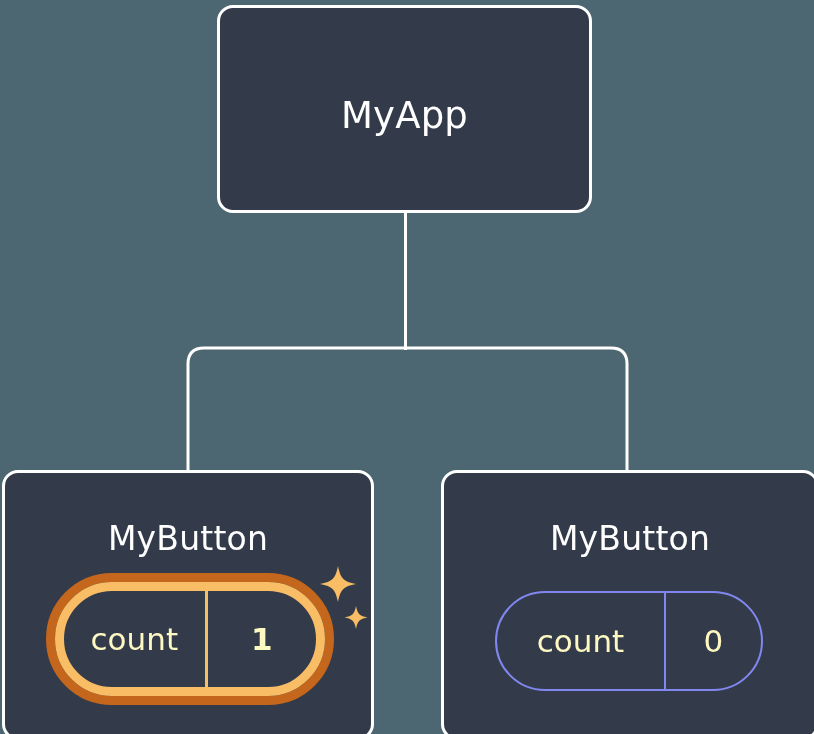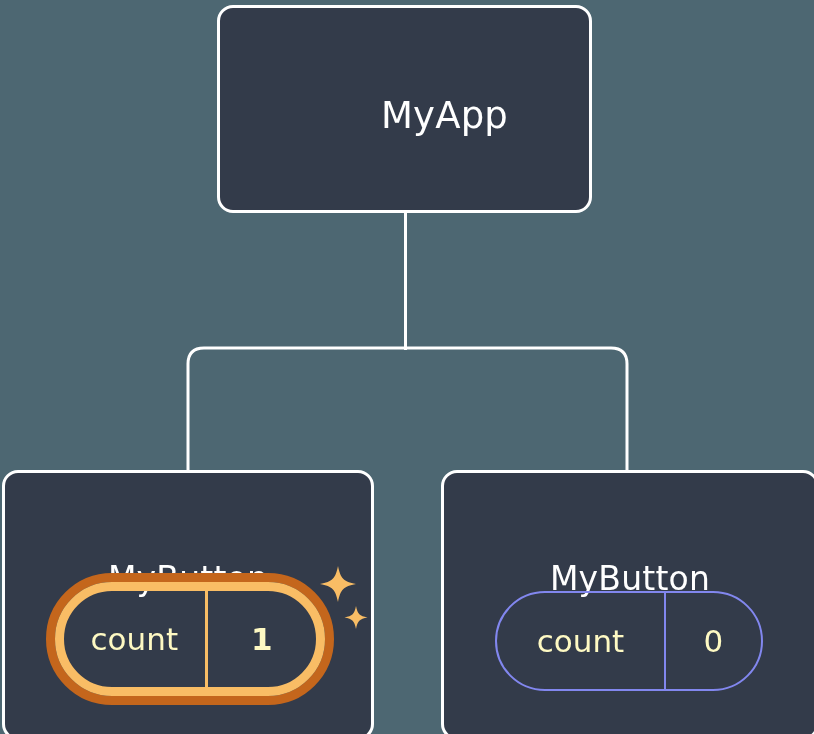--- a/index.html
+++ b/index.html
@@ -52,26 +52,24 @@
     width: 100%;
     text-align: center;
     color: #ffffff;
     font-weight: 400;
     letter-spacing: 0.2px;
     white-space: nowrap;
   }
   #node-myapp .node-title {
     top: 86px;
     font-size: 37px;
-    padding-left: 40px;
   }
   .child-node .node-title {
     top: 46px;
     font-size: 33px;
-    margin-top: 40px;
   }
 
   
   .state-pill {
     position: absolute;
     display: flex;
     align-items: stretch;
     box-sizing: border-box;
     border-radius: 999px;
     background: transparent;

